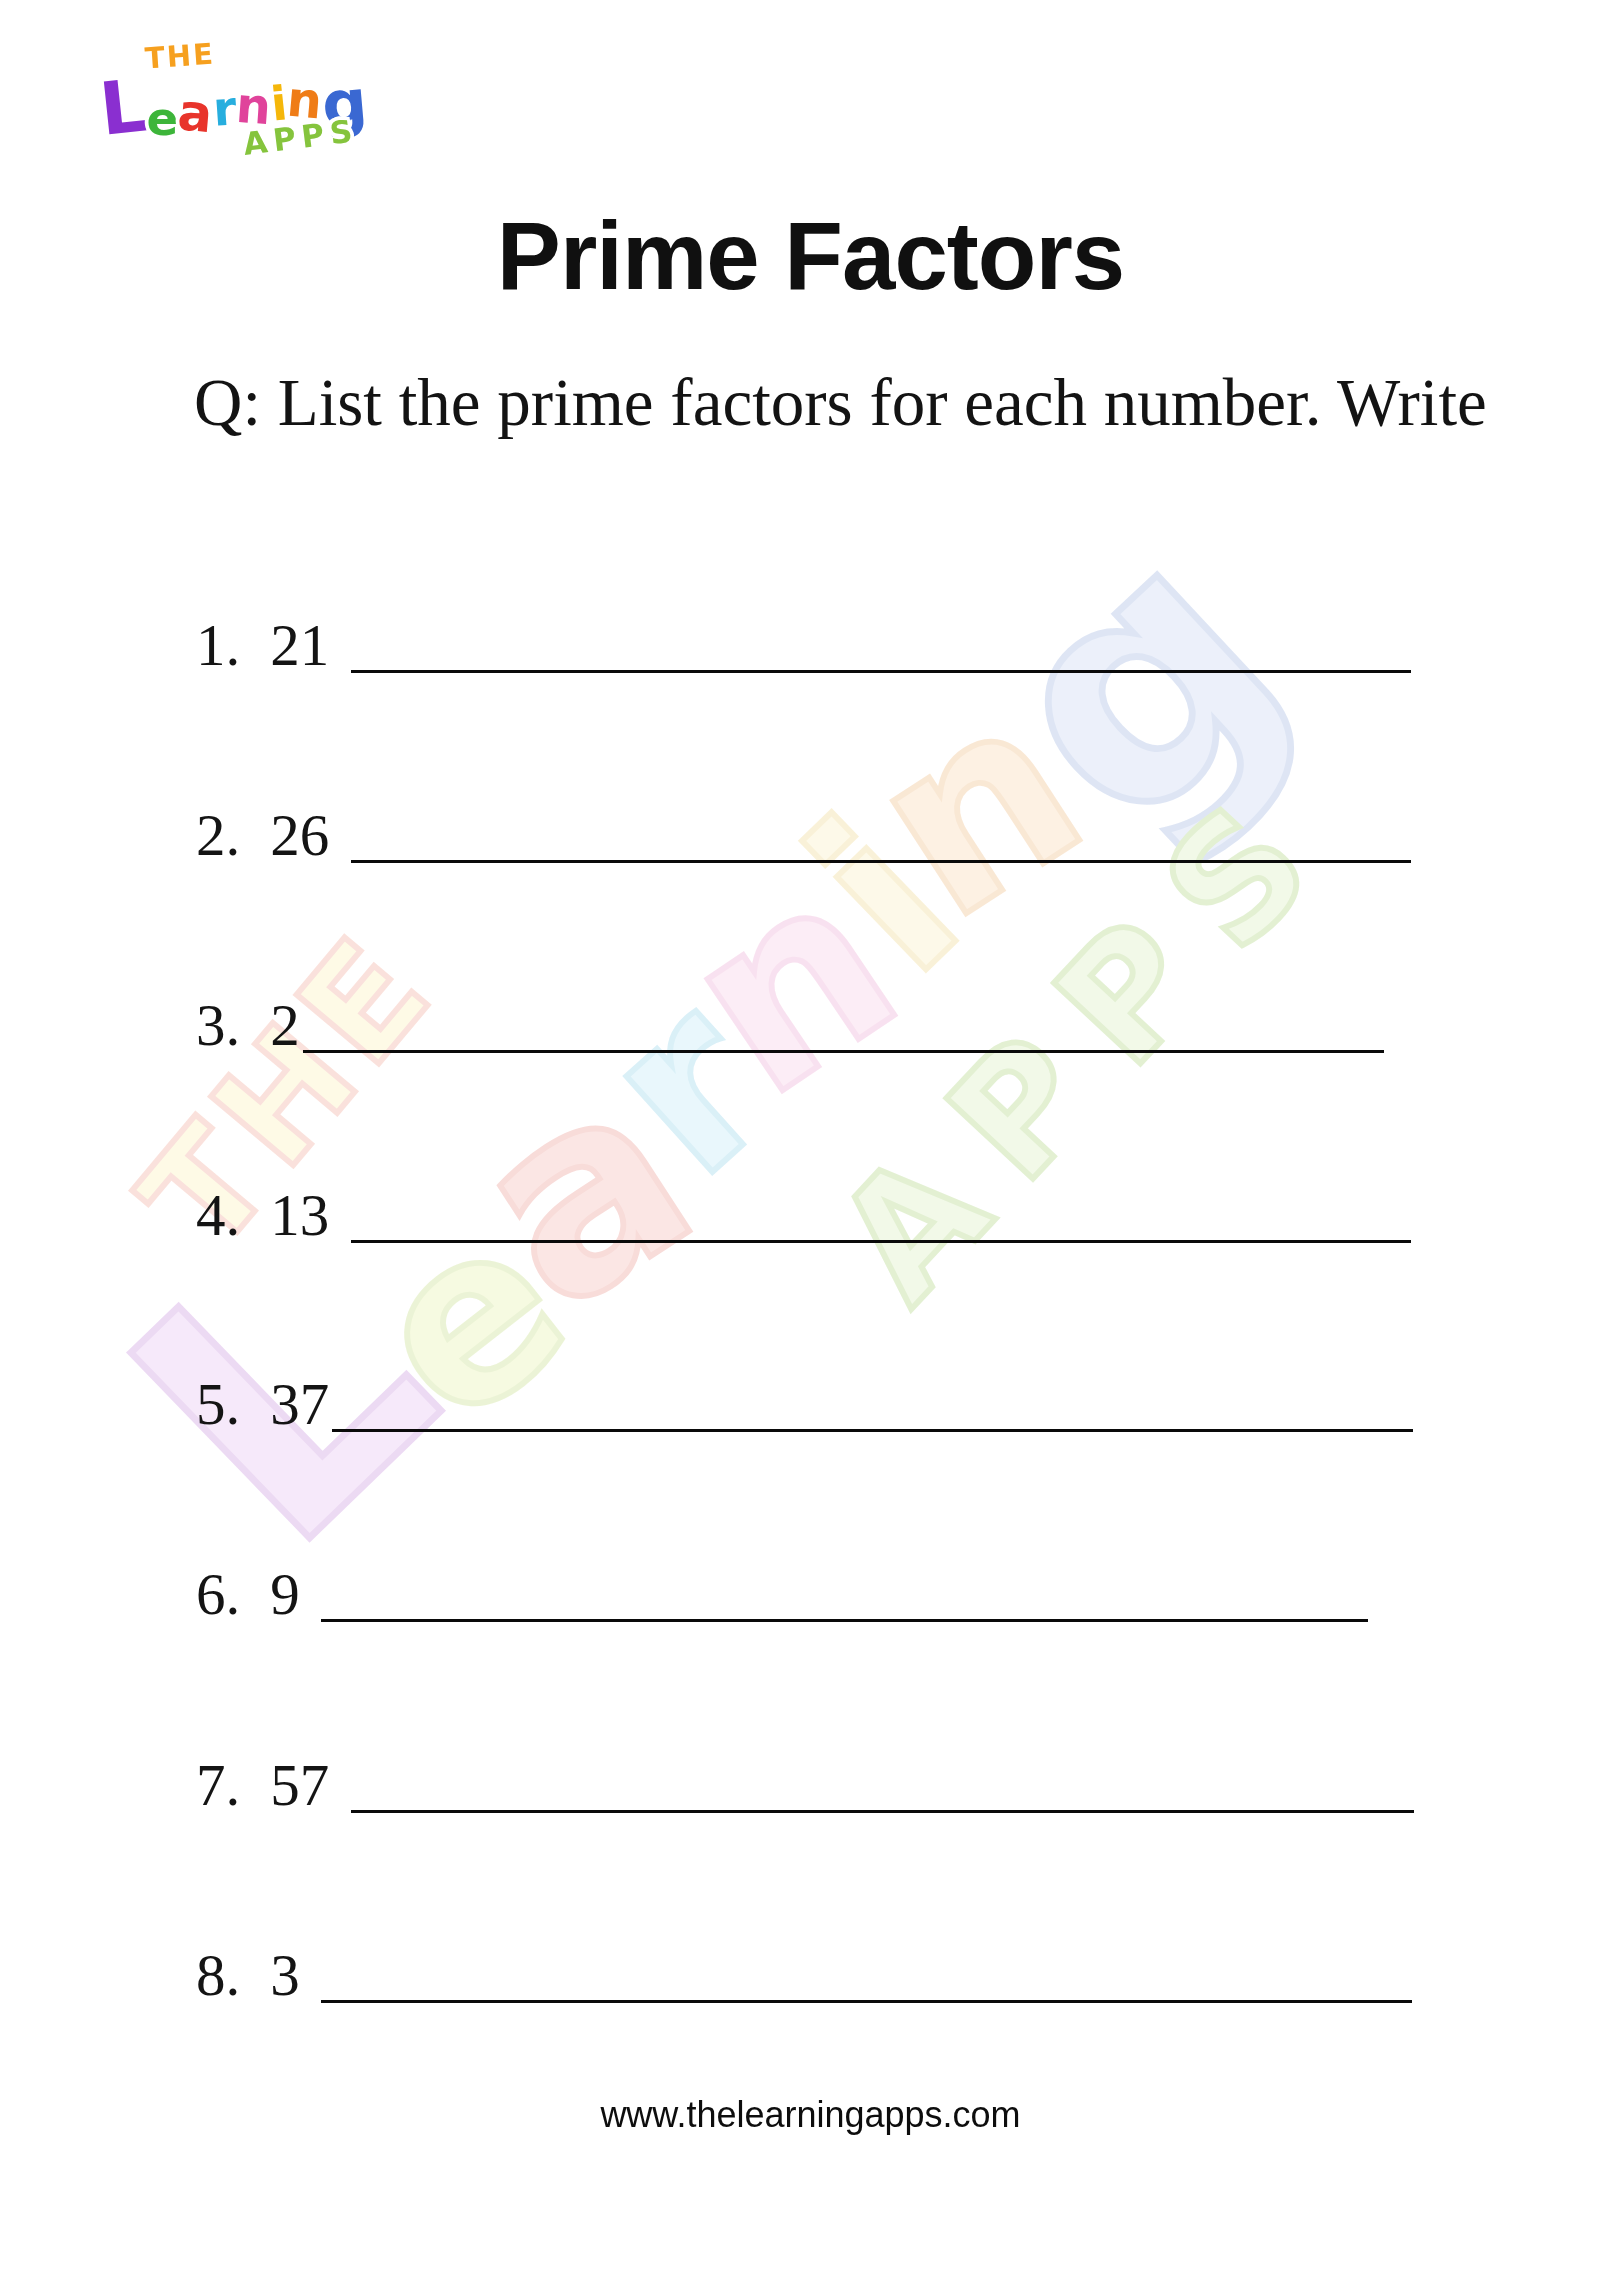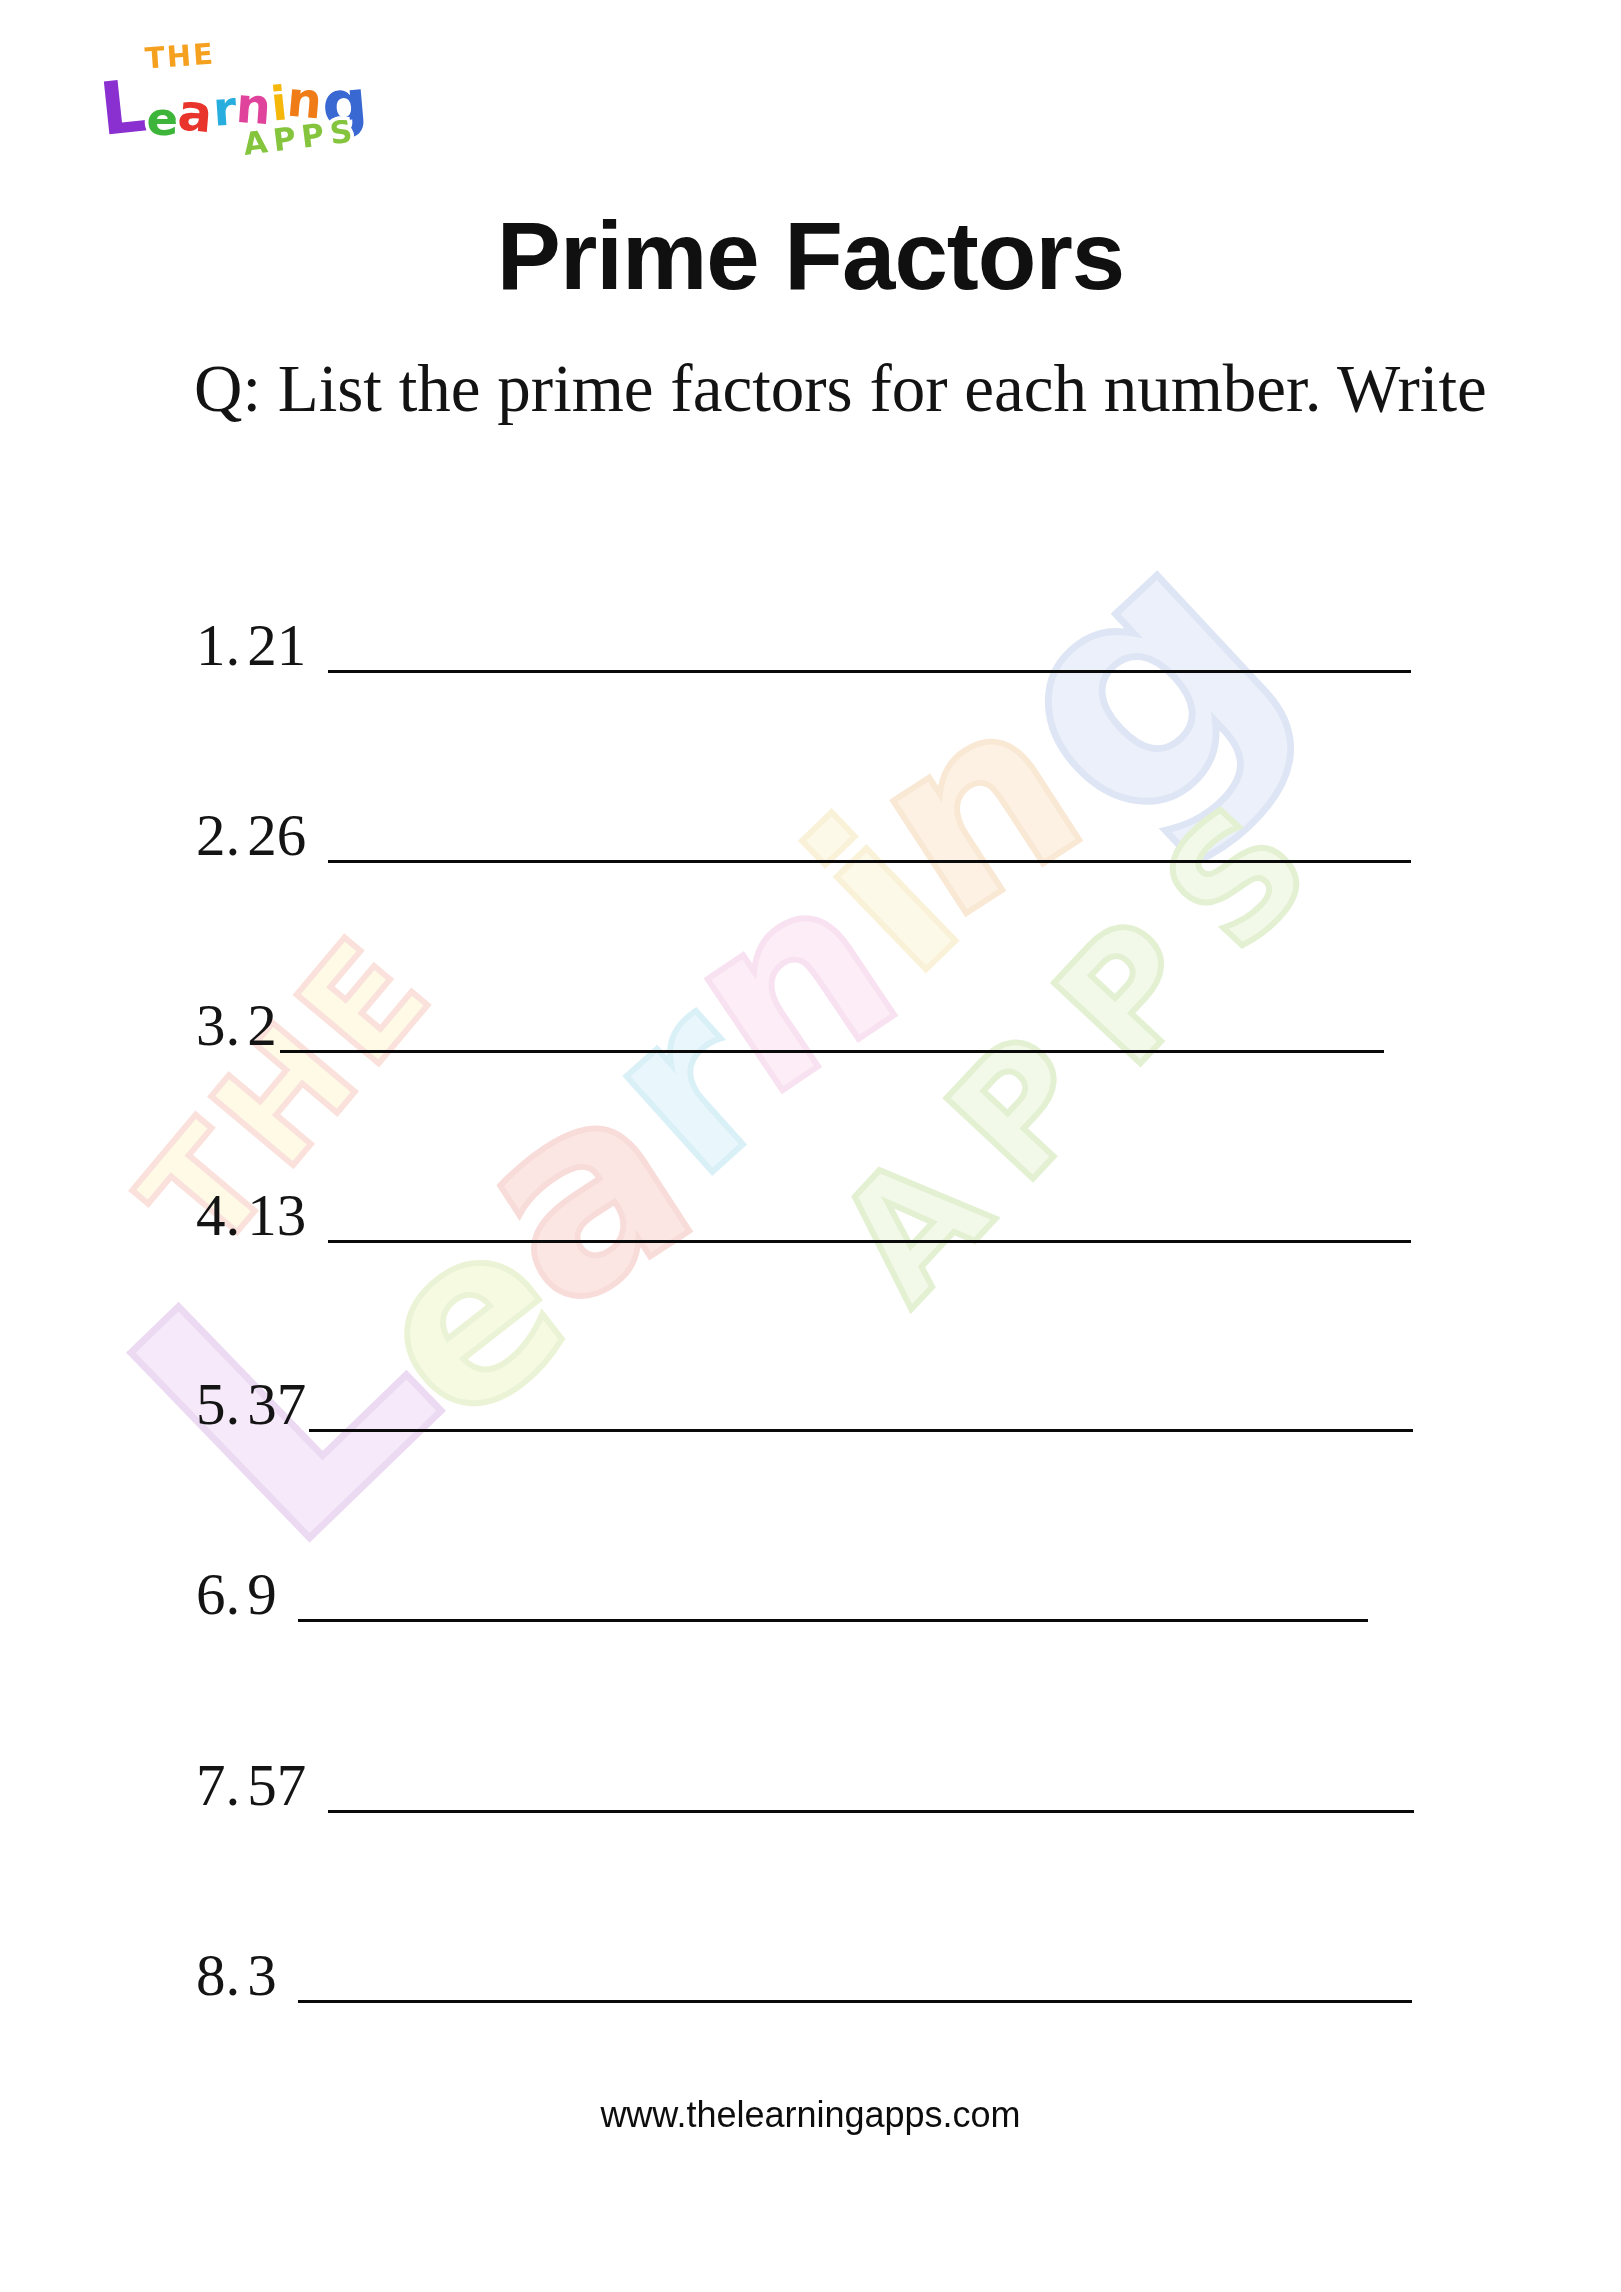--- a/index.html
+++ b/index.html
@@ -86,34 +86,34 @@
     position:absolute;left:0;top:201px;width:100%;
     text-align:center;
     font-family:"Liberation Sans","DejaVu Sans",sans-serif;
     font-weight:700;
     font-size:96px;
     letter-spacing:-1px;
     color:#101010;
     z-index:1;
   }
   .question{
-    position:absolute;left:194px;top:341px;width:1304px;
+    position:absolute;left:194px;top:355px;width:1304px;
     font-size:67px;line-height:1.42;
     color:#131313;
     z-index:1;
   }
   .rows{position:absolute;left:0;top:0;width:100%;height:100%;z-index:1;}
   .row{
     position:absolute;left:196px;width:1215px;
     display:flex;align-items:baseline;
     font-size:59px;line-height:1.2;
     color:#141414;
   }
   .row .num{white-space:pre;}
-  .row .val{margin-left:7px;white-space:pre;}
+  .row .val{margin-left:30px;white-space:pre;}
   .row .blank{
     flex:1 1 auto;
     display:inline-block;
     border-bottom:3.9px solid #0a0a0a;
     position:relative;top:7.8px;
     margin-left:21.6px;
     height:1px;
   }
   .row.tight .blank{margin-left:2.9px;}
   .row.r1{top:610px;}

